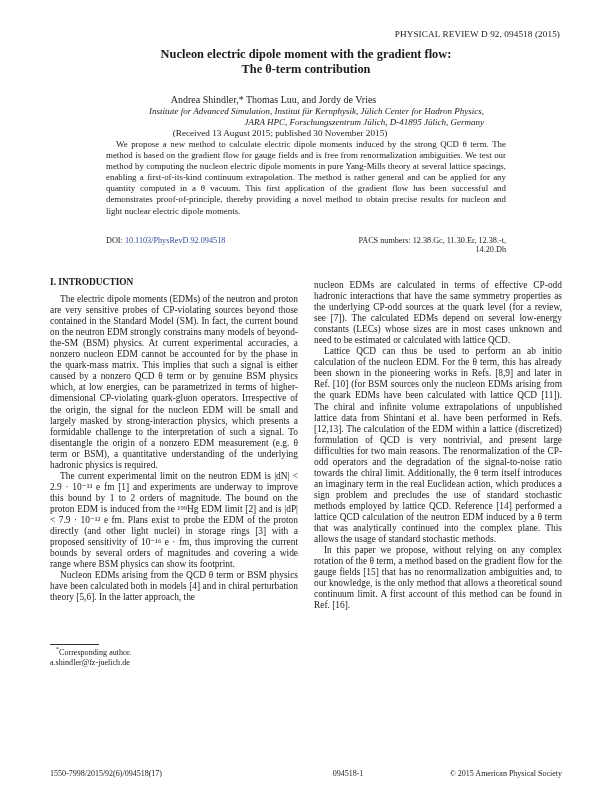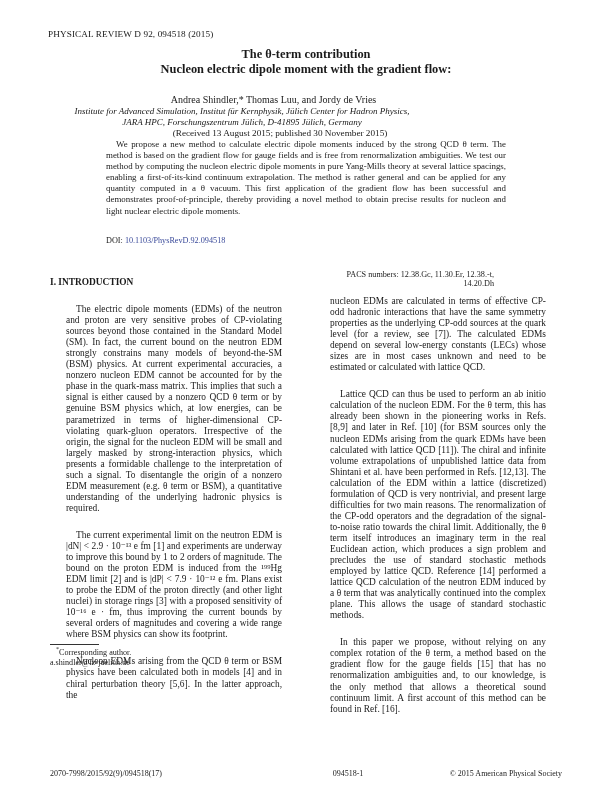--- a/index.html
+++ b/index.html
@@ -1,48 +1,48 @@
 <!DOCTYPE html>
 <html><head>
 <meta charset="utf-8">
 <style>
   html, body { margin:0; padding:0; background:#ffffff; }
   body { width:612px; height:792px; position:relative; overflow:hidden;
          font-family:"Liberation Serif", "DejaVu Serif", serif; color:#1a1a1a; }
   .abs { position:absolute; }
-  .journal { top:29px; left:0; width:560px; text-align:left; font-size:9.2px; letter-spacing:0.1px;margin-left:48px; }
+  .journal { top:29px; left:0; width:560px; text-align:right; font-size:9.2px; letter-spacing:0.1px; }
   .title { top:47px; left:0; width:612px; text-align:center; font-size:12.4px; font-weight:bold; line-height:15px; }
   .authors { top:94px; left:0; width:547px; text-align:center; font-size:10px; }
-  .affil { top:106px; left:0; width:484px; text-align:center; font-size:9px; font-style:italic; line-height:11px; }
+  .affil { top:106px; left:0; width:484px; text-align:right; font-size:9px; font-style:italic; line-height:11px; }
   .received { top:128px; left:0; width:560px; text-align:center; font-size:9.2px; }
   .abstract { top:139px; left:106px; width:400px; font-size:8.9px; line-height:11.1px; text-align:justify; text-indent:10px; }
   .doi { top:236px; left:106px; font-size:8.2px;text-align:center; }
-  .pacs { top:236px; left:324px; width:170px; text-align:right; font-size:8.2px;margin-top:34px; }
+  .pacs { top:236px; left:336px; width:170px; text-align:right; font-size:8.2px; }
   .link { color:#3a4a9a; }
   .col { font-size:9.4px; line-height:11.05px; text-align:justify; width:248px; }
-  .col p { margin:16px; text-indent:10px; }
+  .col p { margin:0; text-indent:10px; }
   .col1 { top:277px; left:50px; }
   .col2 { top:280px; left:314px; }
   .section-head { text-align:left; font-weight:bold; font-size:9.4px; margin:0 0 6px 0; text-indent:0; }
   .fn-rule { top:644px; left:50px; width:49px; border-top:0.7px solid #333; }
   .footnote { top:648px; left:50px; font-size:8.1px; line-height:10px; }
   .footer { top:769px; font-size:8px; }
   .f-left { left:50px; }
   .f-center { left:0; width:612px; text-align:center;padding-left:42px; }
   .f-right { right:50px; }
   sup { font-size:6px; vertical-align:super; line-height:0; }
 </style>
 </head>
 <body>
 
 <div class="abs journal">PHYSICAL REVIEW D 92, 094518 (2015)</div>
 
 <div class="abs title">
+  <div>Nucleon electric dipole moment with the gradient flow:</div>
   <div>The θ-term contribution</div>
-  <div>Nucleon electric dipole moment with the gradient flow:</div>
 </div>
 
 <div class="abs authors">Andrea Shindler,* Thomas Luu, and Jordy de Vries</div>
 
 <div class="abs affil">
   <div>Institute for Advanced Simulation, Institut für Kernphysik, Jülich Center for Hadron Physics,</div>
   <div>JARA HPC, Forschungszentrum Jülich, D-41895 Jülich, Germany</div>
 </div>
 
 <div class="abs received">(Received 13 August 2015; published 30 November 2015)</div>
@@ -70,15 +70,15 @@
 </div>
 
 <div class="abs fn-rule"></div>
 <div class="abs footnote">
   <div style="padding-left:6px">
     <sup>*</sup><span>Corresponding author.</span>
   </div>
   <div>a.shindler@fz-juelich.de</div>
 </div>
 
-<div class="abs footer f-left">2070-7998/2015/92(9)/094518(17)</div>
+<div class="abs footer f-left">1550-7998/2015/92(6)/094518(17)</div>
 <div class="abs footer f-center">094518-1</div>
 <div class="abs footer f-right">© 2015 American Physical Society</div>
 
 </body></html>

